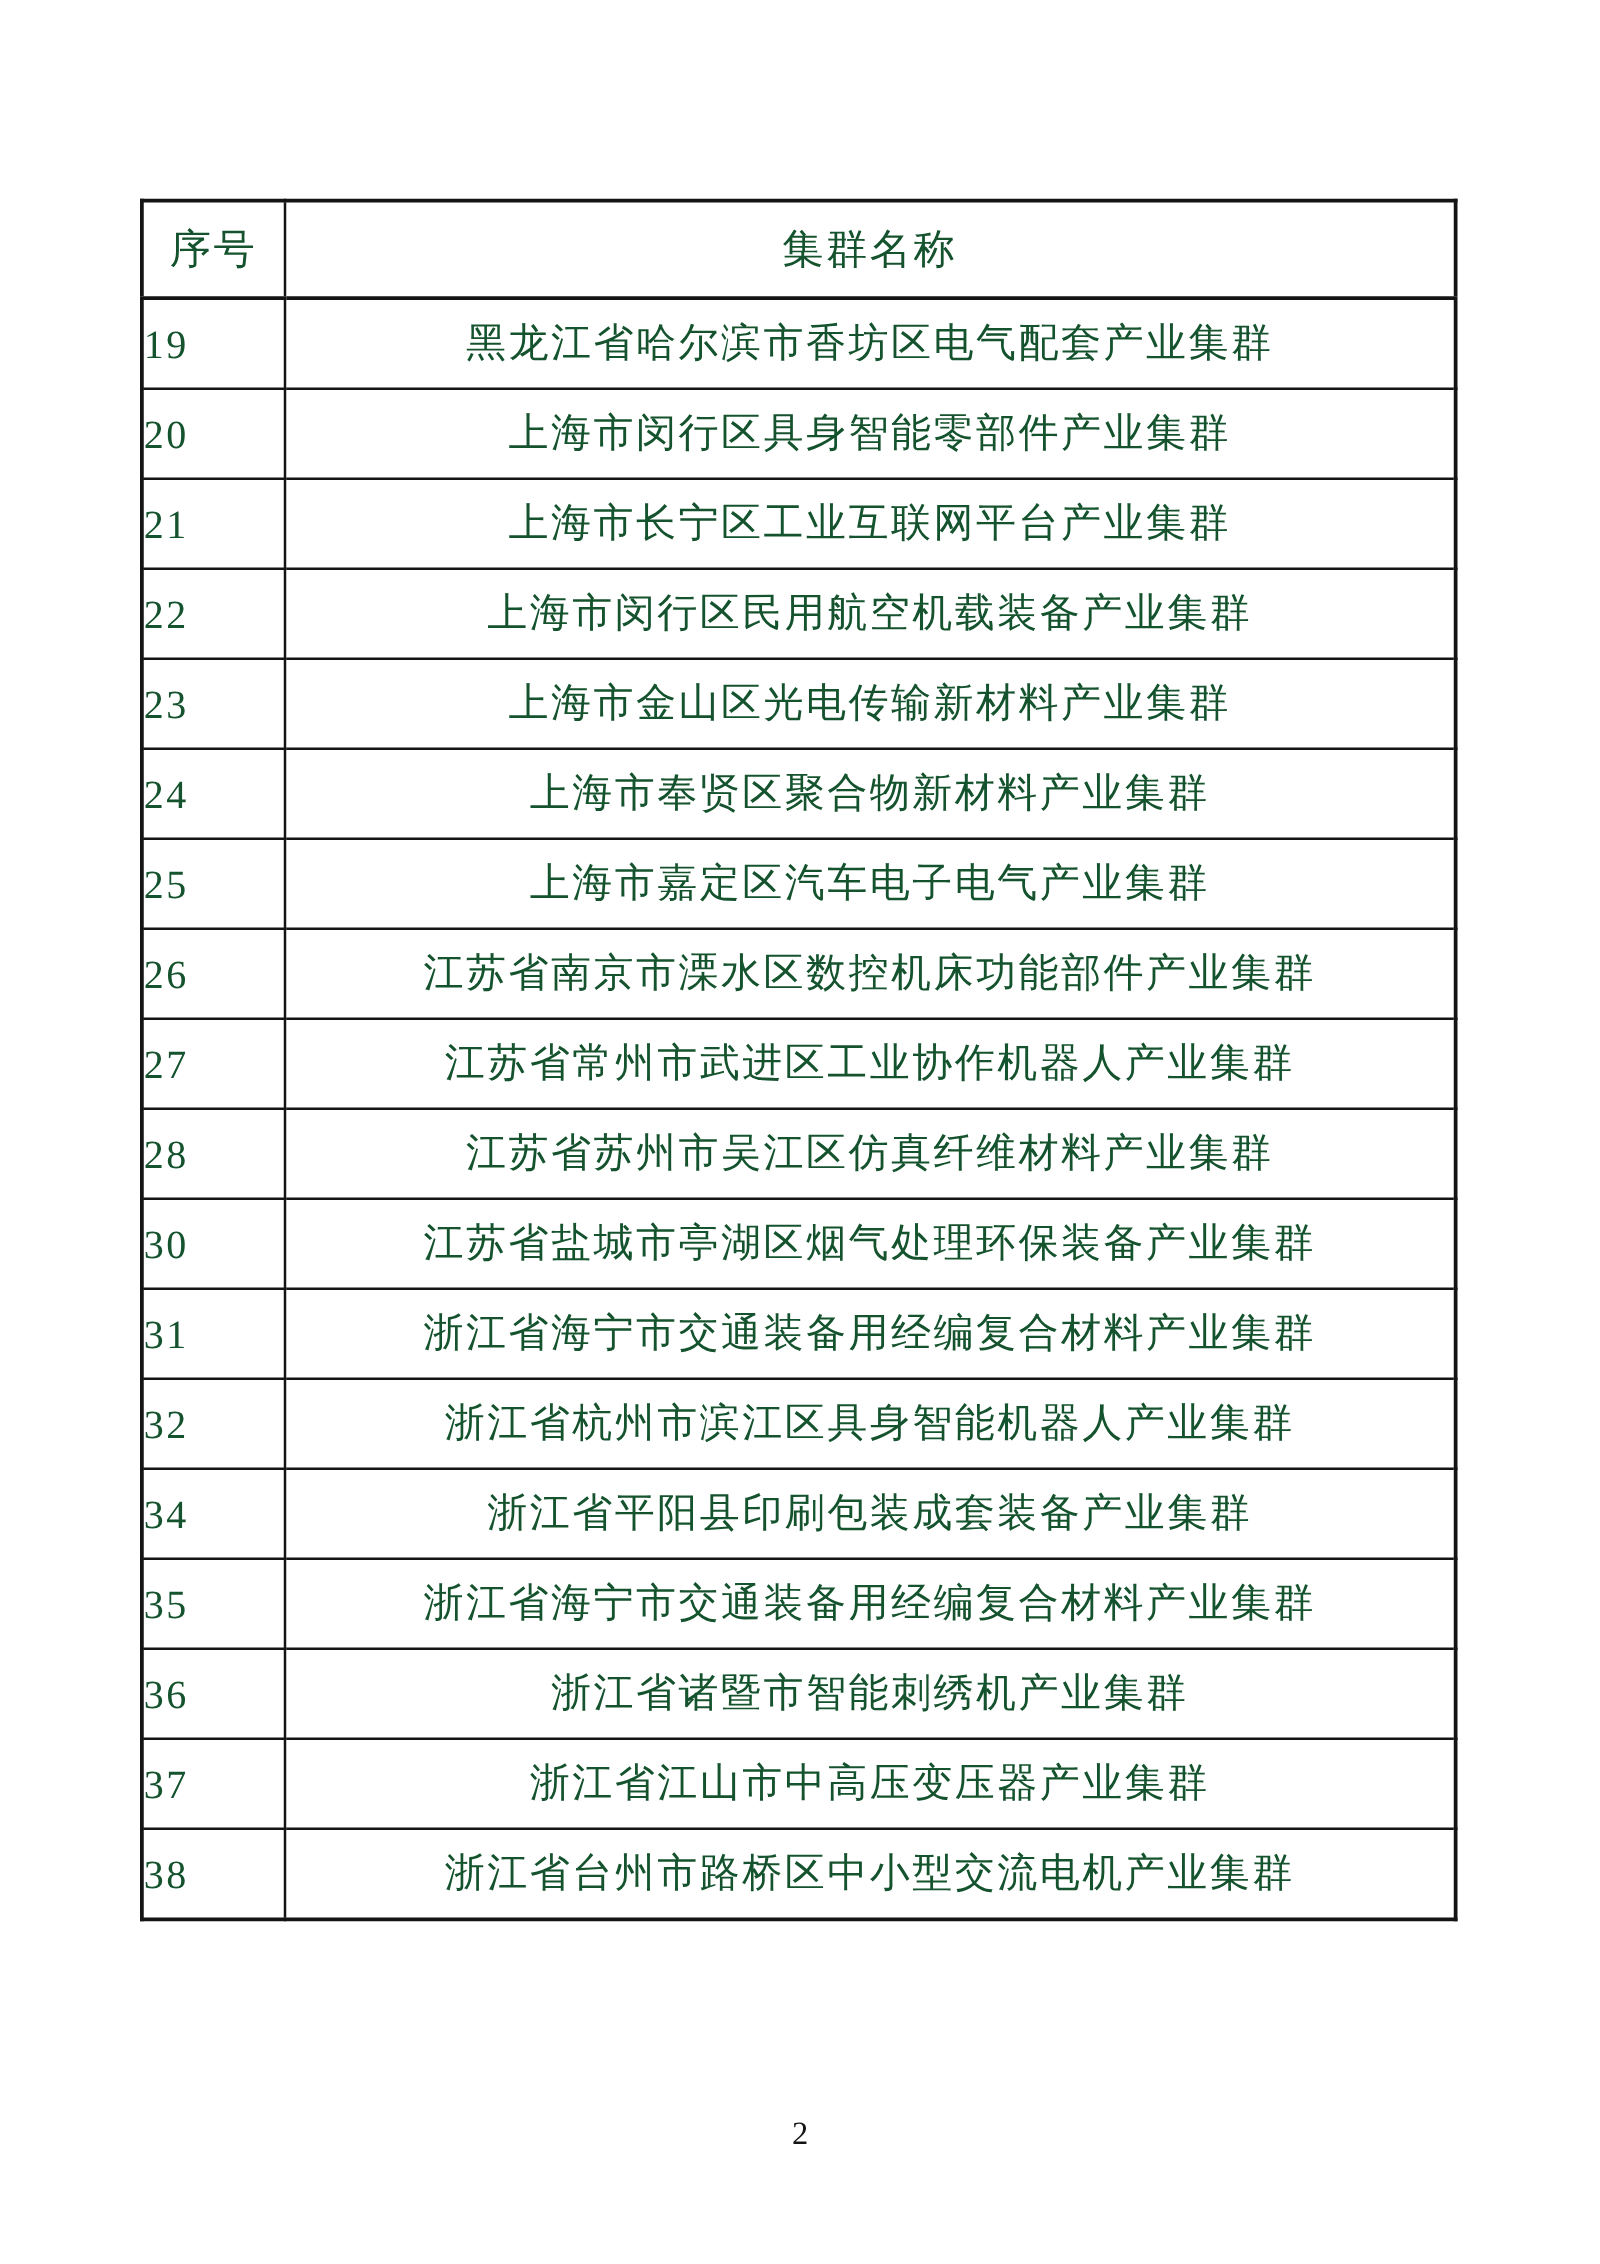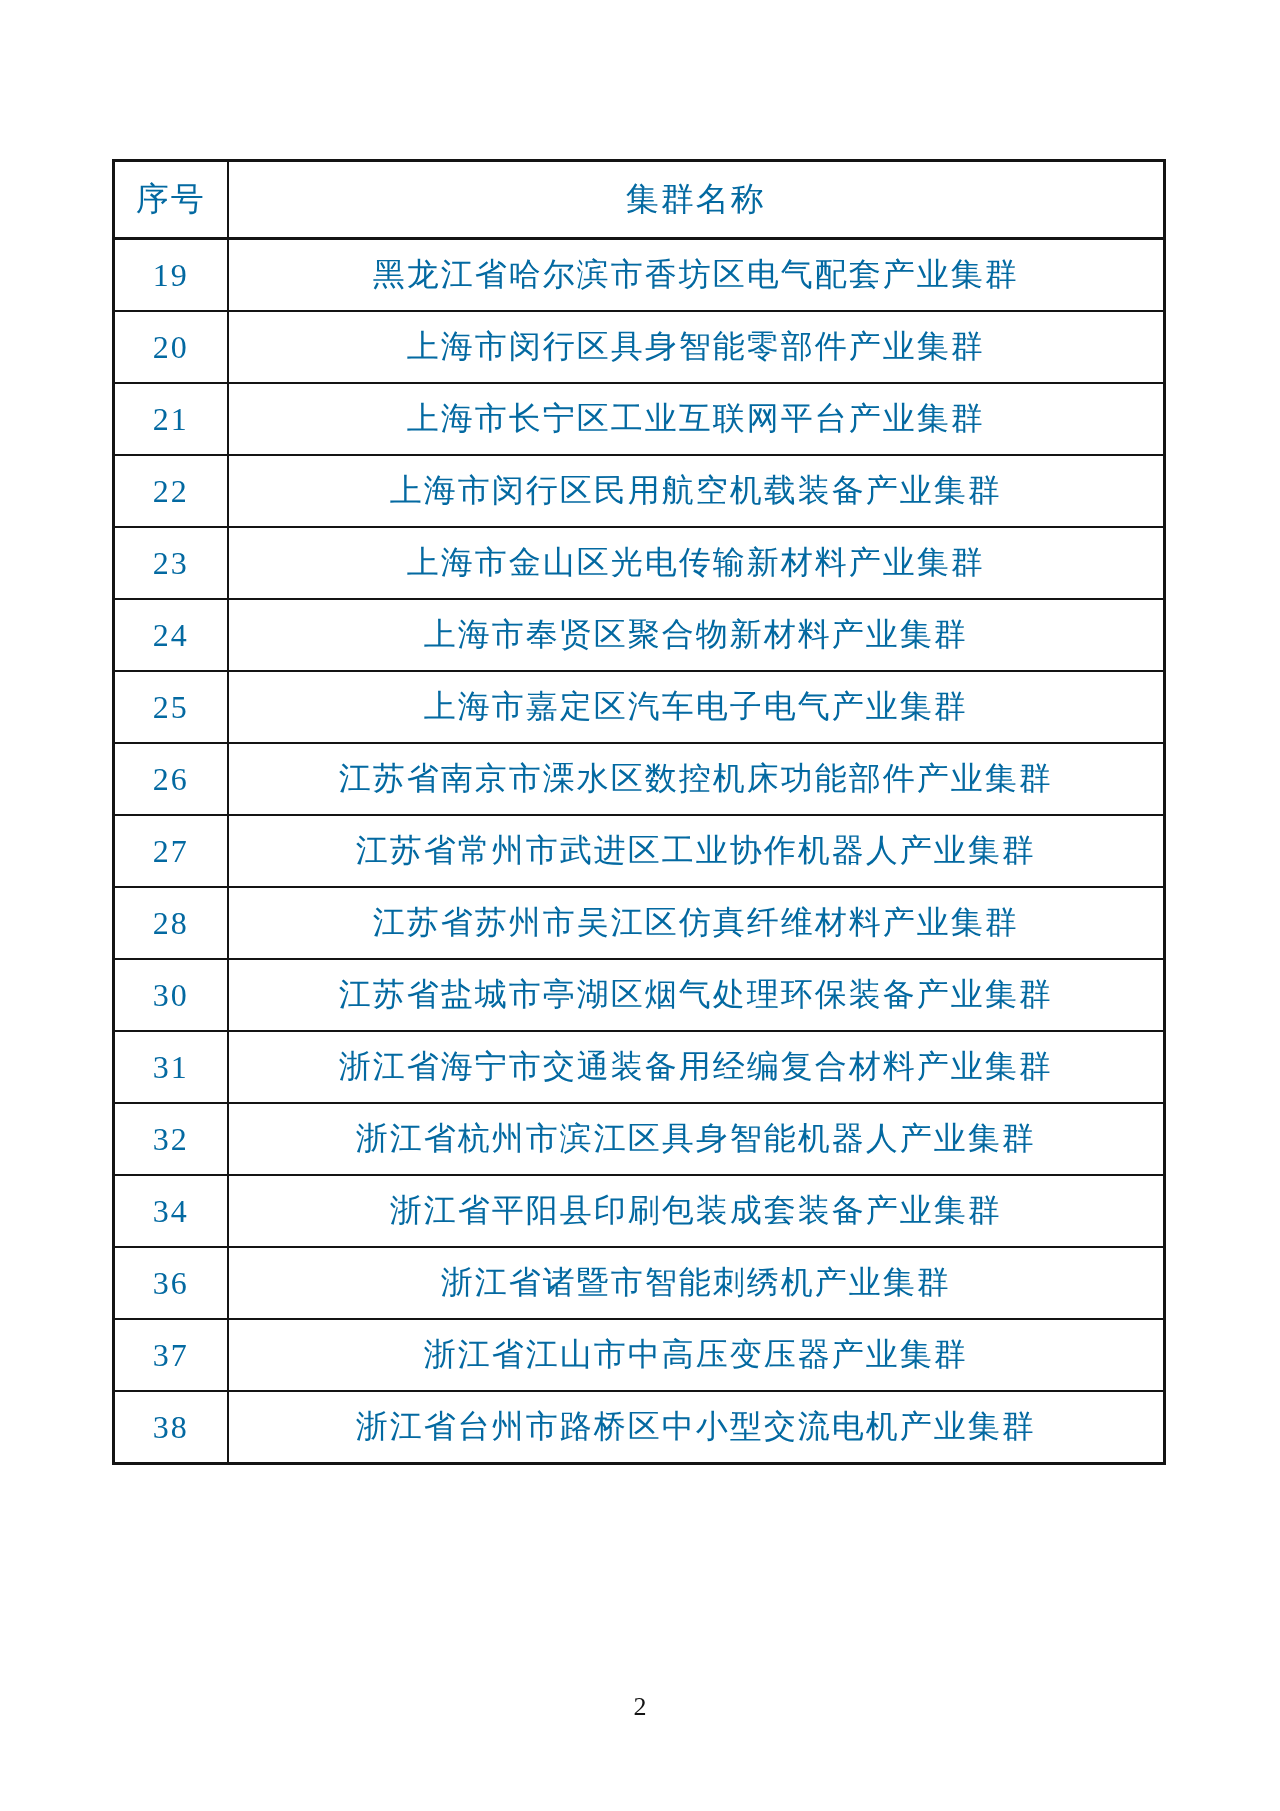--- a/index.html
+++ b/index.html
@@ -25,36 +25,36 @@
     table-layout: fixed;
     border: 3px solid #141414;
   }
   table.cluster-table col.col-index { width: 114px; }
   table.cluster-table th,
   table.cluster-table td {
     border: 2px solid #141414;
     padding: 0;
     font-size: 32px;
     letter-spacing: 2px;
-    color: #0369a1;
+    color: #14532d;
     font-weight: normal;
   }
   table.cluster-table thead th {
     height: 75px;
     text-align: center;
     vertical-align: middle;
     border-bottom: 3px solid #141414;
     font-size: 33px;
   }
   table.cluster-table tbody td {
     height: 70px;
     vertical-align: middle;
   }
   td.cell-index {
-    text-align: center;
+    text-align: left;
     letter-spacing: 0;
   }
   td.cell-name {
     text-align: center;
     padding-left: 14px;
     padding-right: 8px;
     white-space: nowrap;
     overflow: hidden;
   }
   .page-number {
@@ -149,20 +149,24 @@
     <td class="cell-index">32</td>
     <td class="cell-name">浙江省杭州市滨江区具身智能机器人产业集群</td>
   </tr>
 
 
   <tr>
     <td class="cell-index">34</td>
     <td class="cell-name">浙江省平阳县印刷包装成套装备产业集群</td>
   </tr>
 
+  <tr>
+    <td class="cell-index">35</td>
+    <td class="cell-name">浙江省海宁市交通装备用经编复合材料产业集群</td>
+  </tr>
 
   <tr>
     <td class="cell-index">36</td>
     <td class="cell-name">浙江省诸暨市智能刺绣机产业集群</td>
   </tr>
 
   <tr>
     <td class="cell-index">37</td>
     <td class="cell-name">浙江省江山市中高压变压器产业集群</td>
   </tr>

